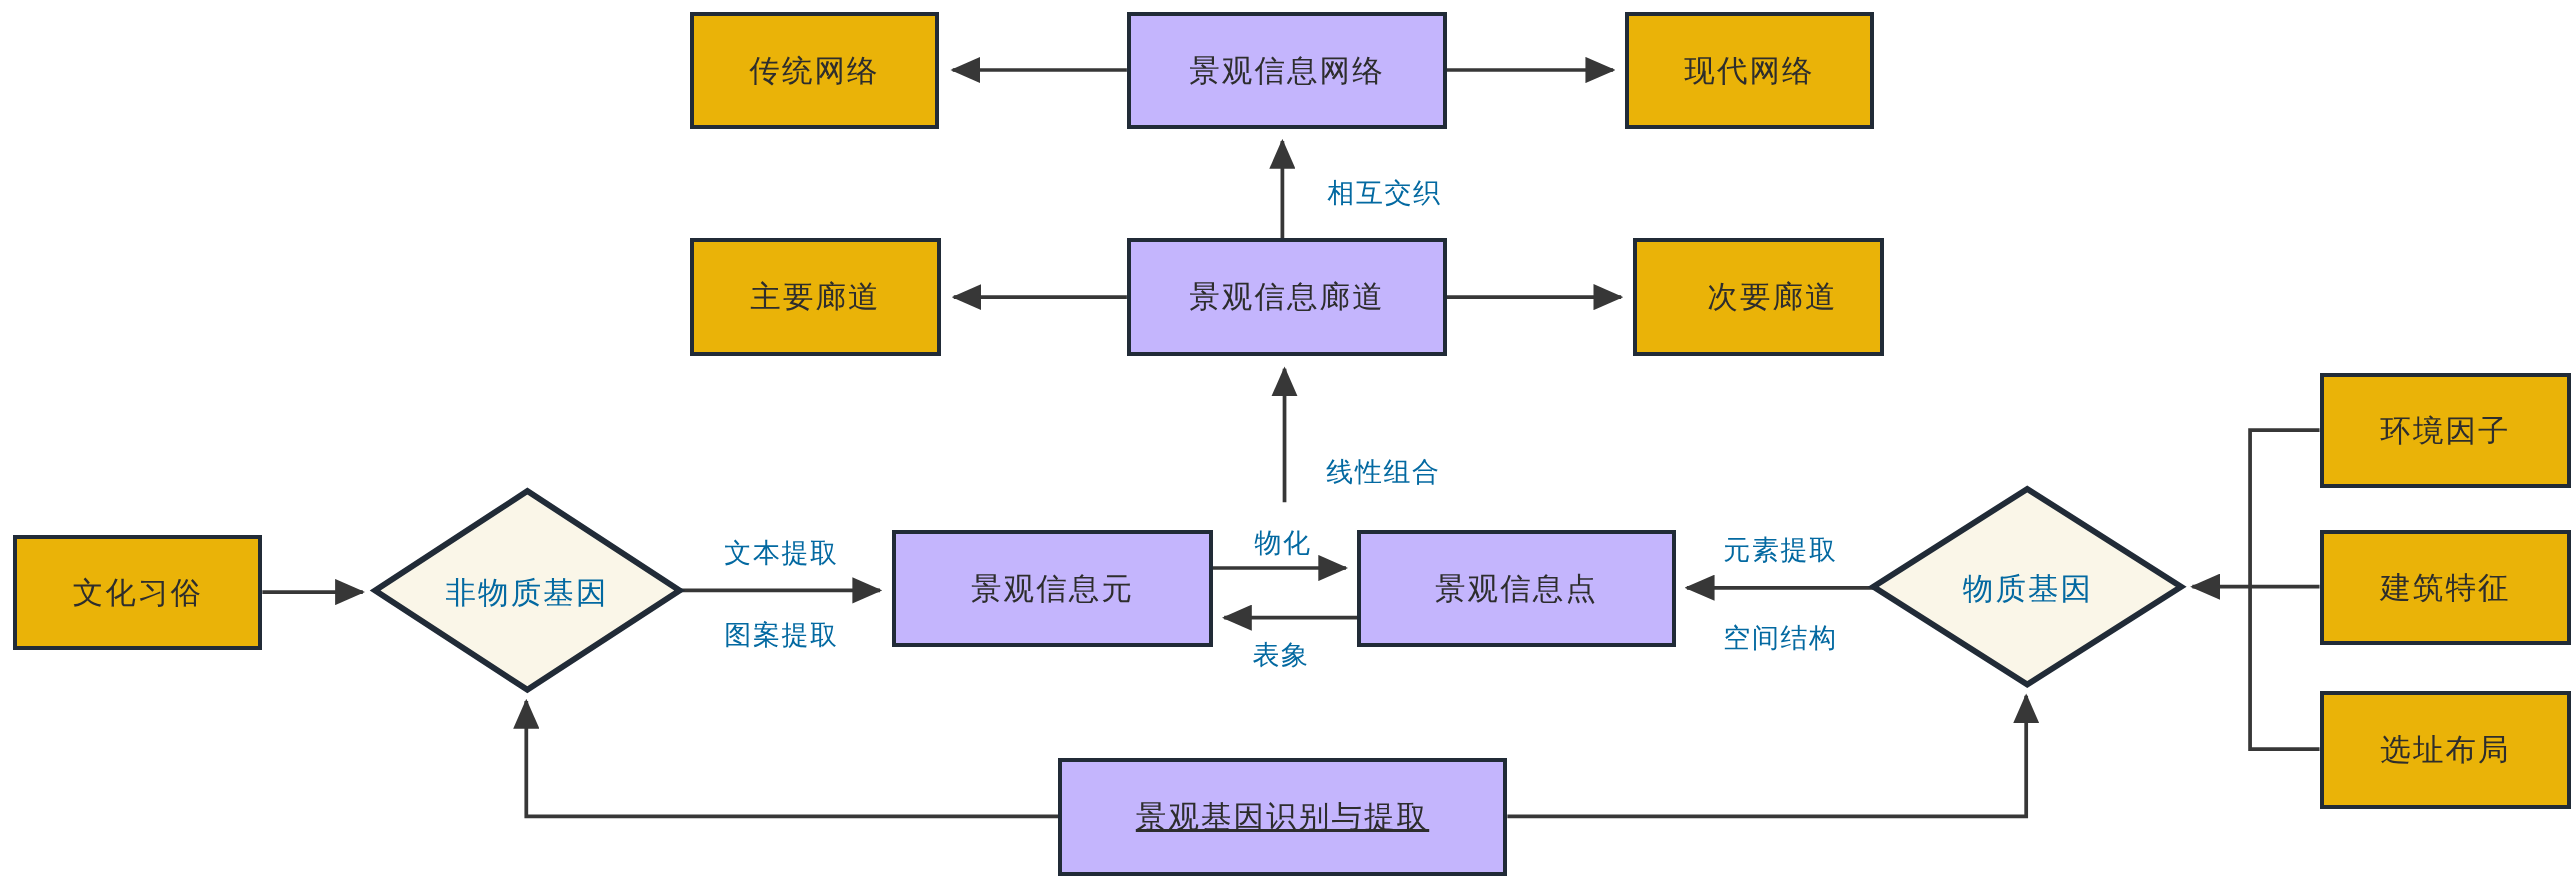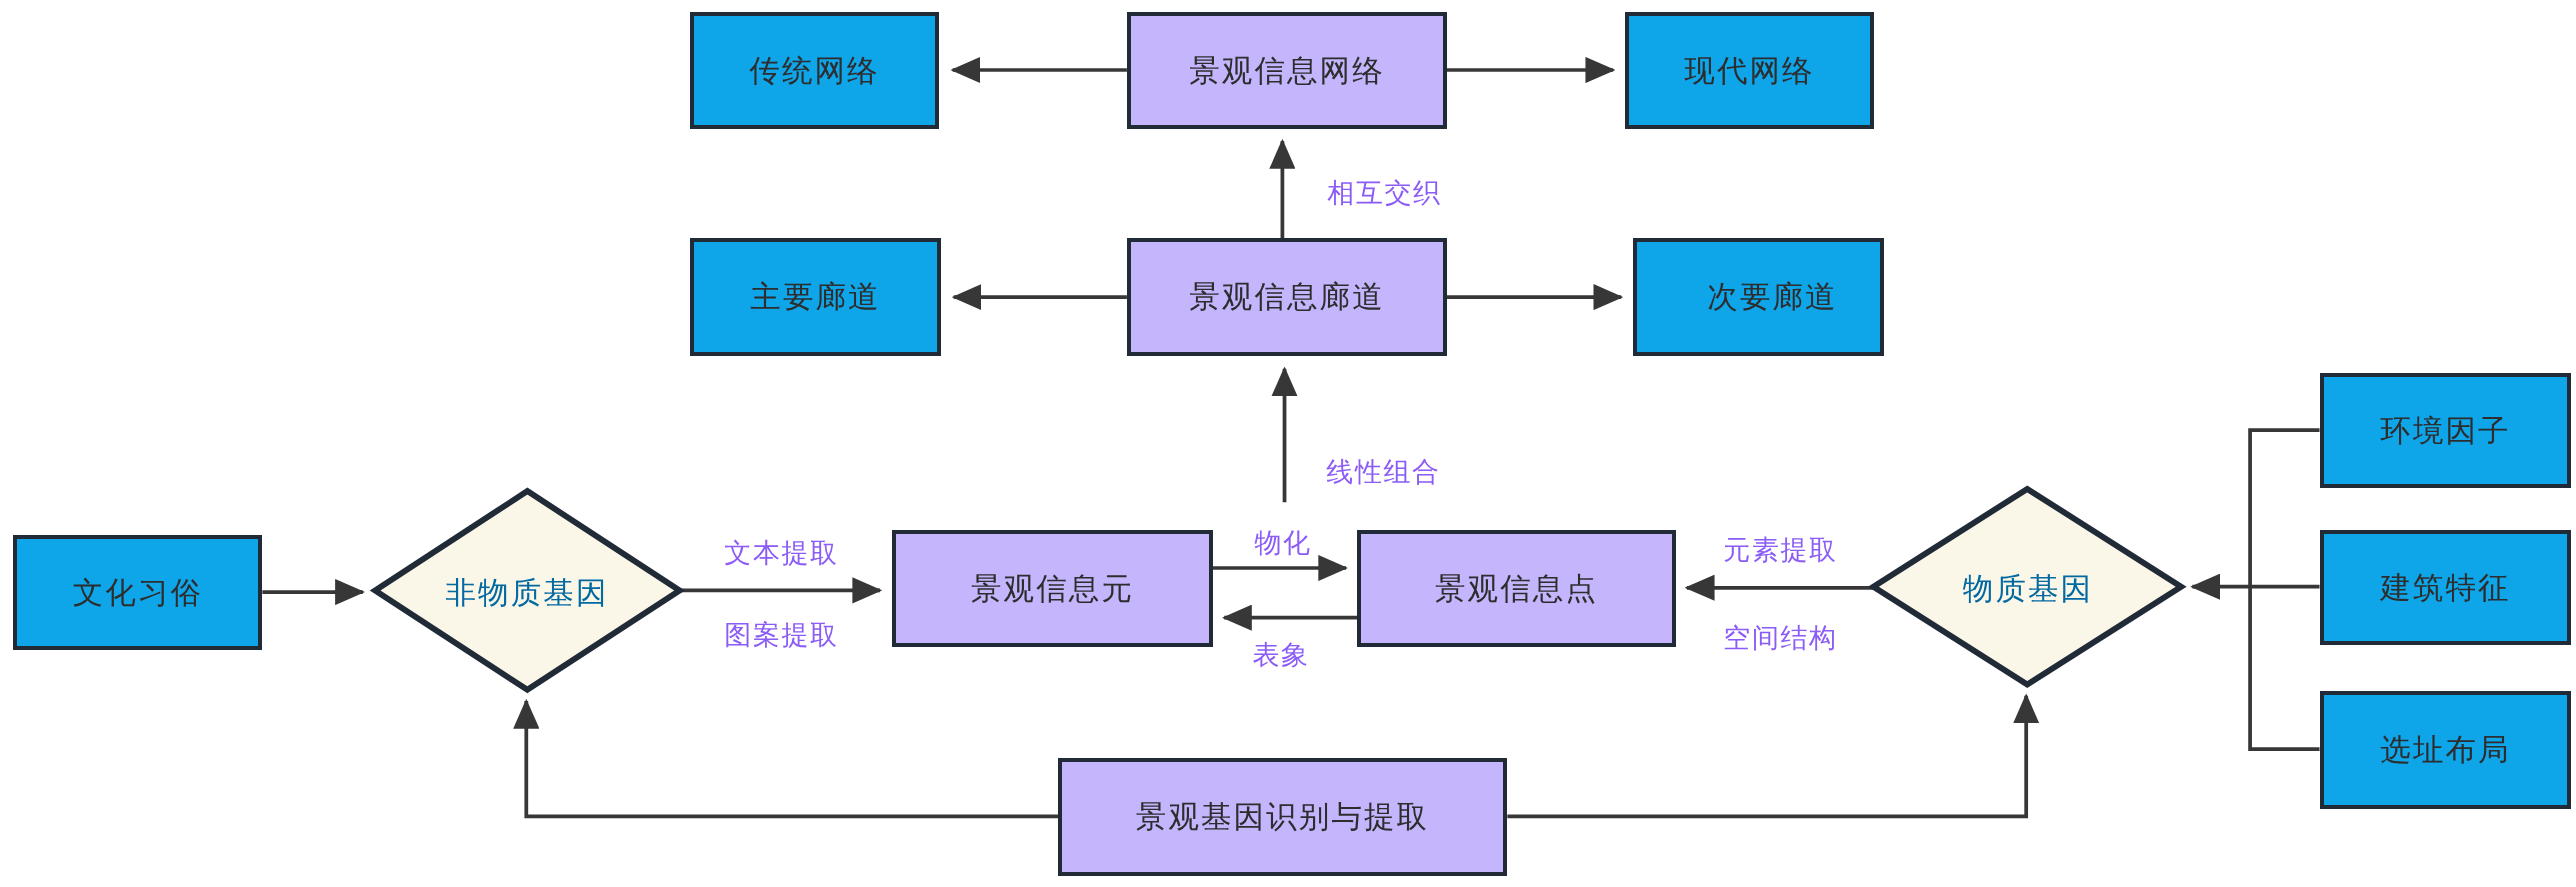--- a/index.html
+++ b/index.html
@@ -17,37 +17,37 @@
     border:4.8px solid #212b37;
     display:flex;
     align-items:center;
     justify-content:center;
     font-size:30.5px;
     letter-spacing:2.1px;
     color:#2d2d2d;
     text-align:center;
     line-height:1.1;
   }
-  .pink{background:#0ea5e9;justify-content:center;}
+  .pink{background:#eab308;justify-content:center;}
   .gray{background:#c4b5fd;}
   .diamond-label{
     position:absolute;
     width:278px;
     text-align:center;
     font-size:30.5px;
     letter-spacing:2.1px;
     color:#0369a1;
   }
   .edge-label{
     position:absolute;
     width:225px;
     text-align:center;
     font-size:27px;
     letter-spacing:1.6px;
-    color:#8b5cf6;
+    color:#0369a1;
   }
   .edge-label.small{width:118px;}
   svg#wires{position:absolute;left:0;top:0;}
 </style>
 </head>
 <body>
 
 <div id="canvas">
 
   <svg id="wires" width="2576" height="887" viewBox="0 0 4819 1660">
@@ -116,21 +116,21 @@
   <div class="node pink" style="left:2320px;top:373px;width:251px;height:115px;">
       <span>环境因子</span>
     </div>
   <div class="node pink" style="left:2320px;top:530px;width:251px;height:115px;">
       <span>建筑特征</span>
     </div>
   <div class="node pink" style="left:2320px;top:691px;width:251px;height:118px;">
       <span>选址布局</span>
     </div>
 
-  <div class="node gray" style="left:1058px;top:758px;width:449px;height:118px;">
+  <div class="node gray" style="left:1058px;top:758px;width:449px;height:118px;text-decoration:underline;">
       <span>景观基因识别与提取</span>
     </div>
 
   <div class="diamond-label" style="left:388px;top:573px;">非物质基因</div>
   <div class="diamond-label" style="left:1889px;top:569px;">物质基因</div>
 
   <div class="edge-label" style="left:1272px;top:175px;">相互交织</div>
   <div class="edge-label" style="left:1271px;top:454px;">线性组合</div>
   <div class="edge-label" style="left:669px;top:535px;">文本提取</div>
   <div class="edge-label" style="left:669px;top:617px;">图案提取</div>

